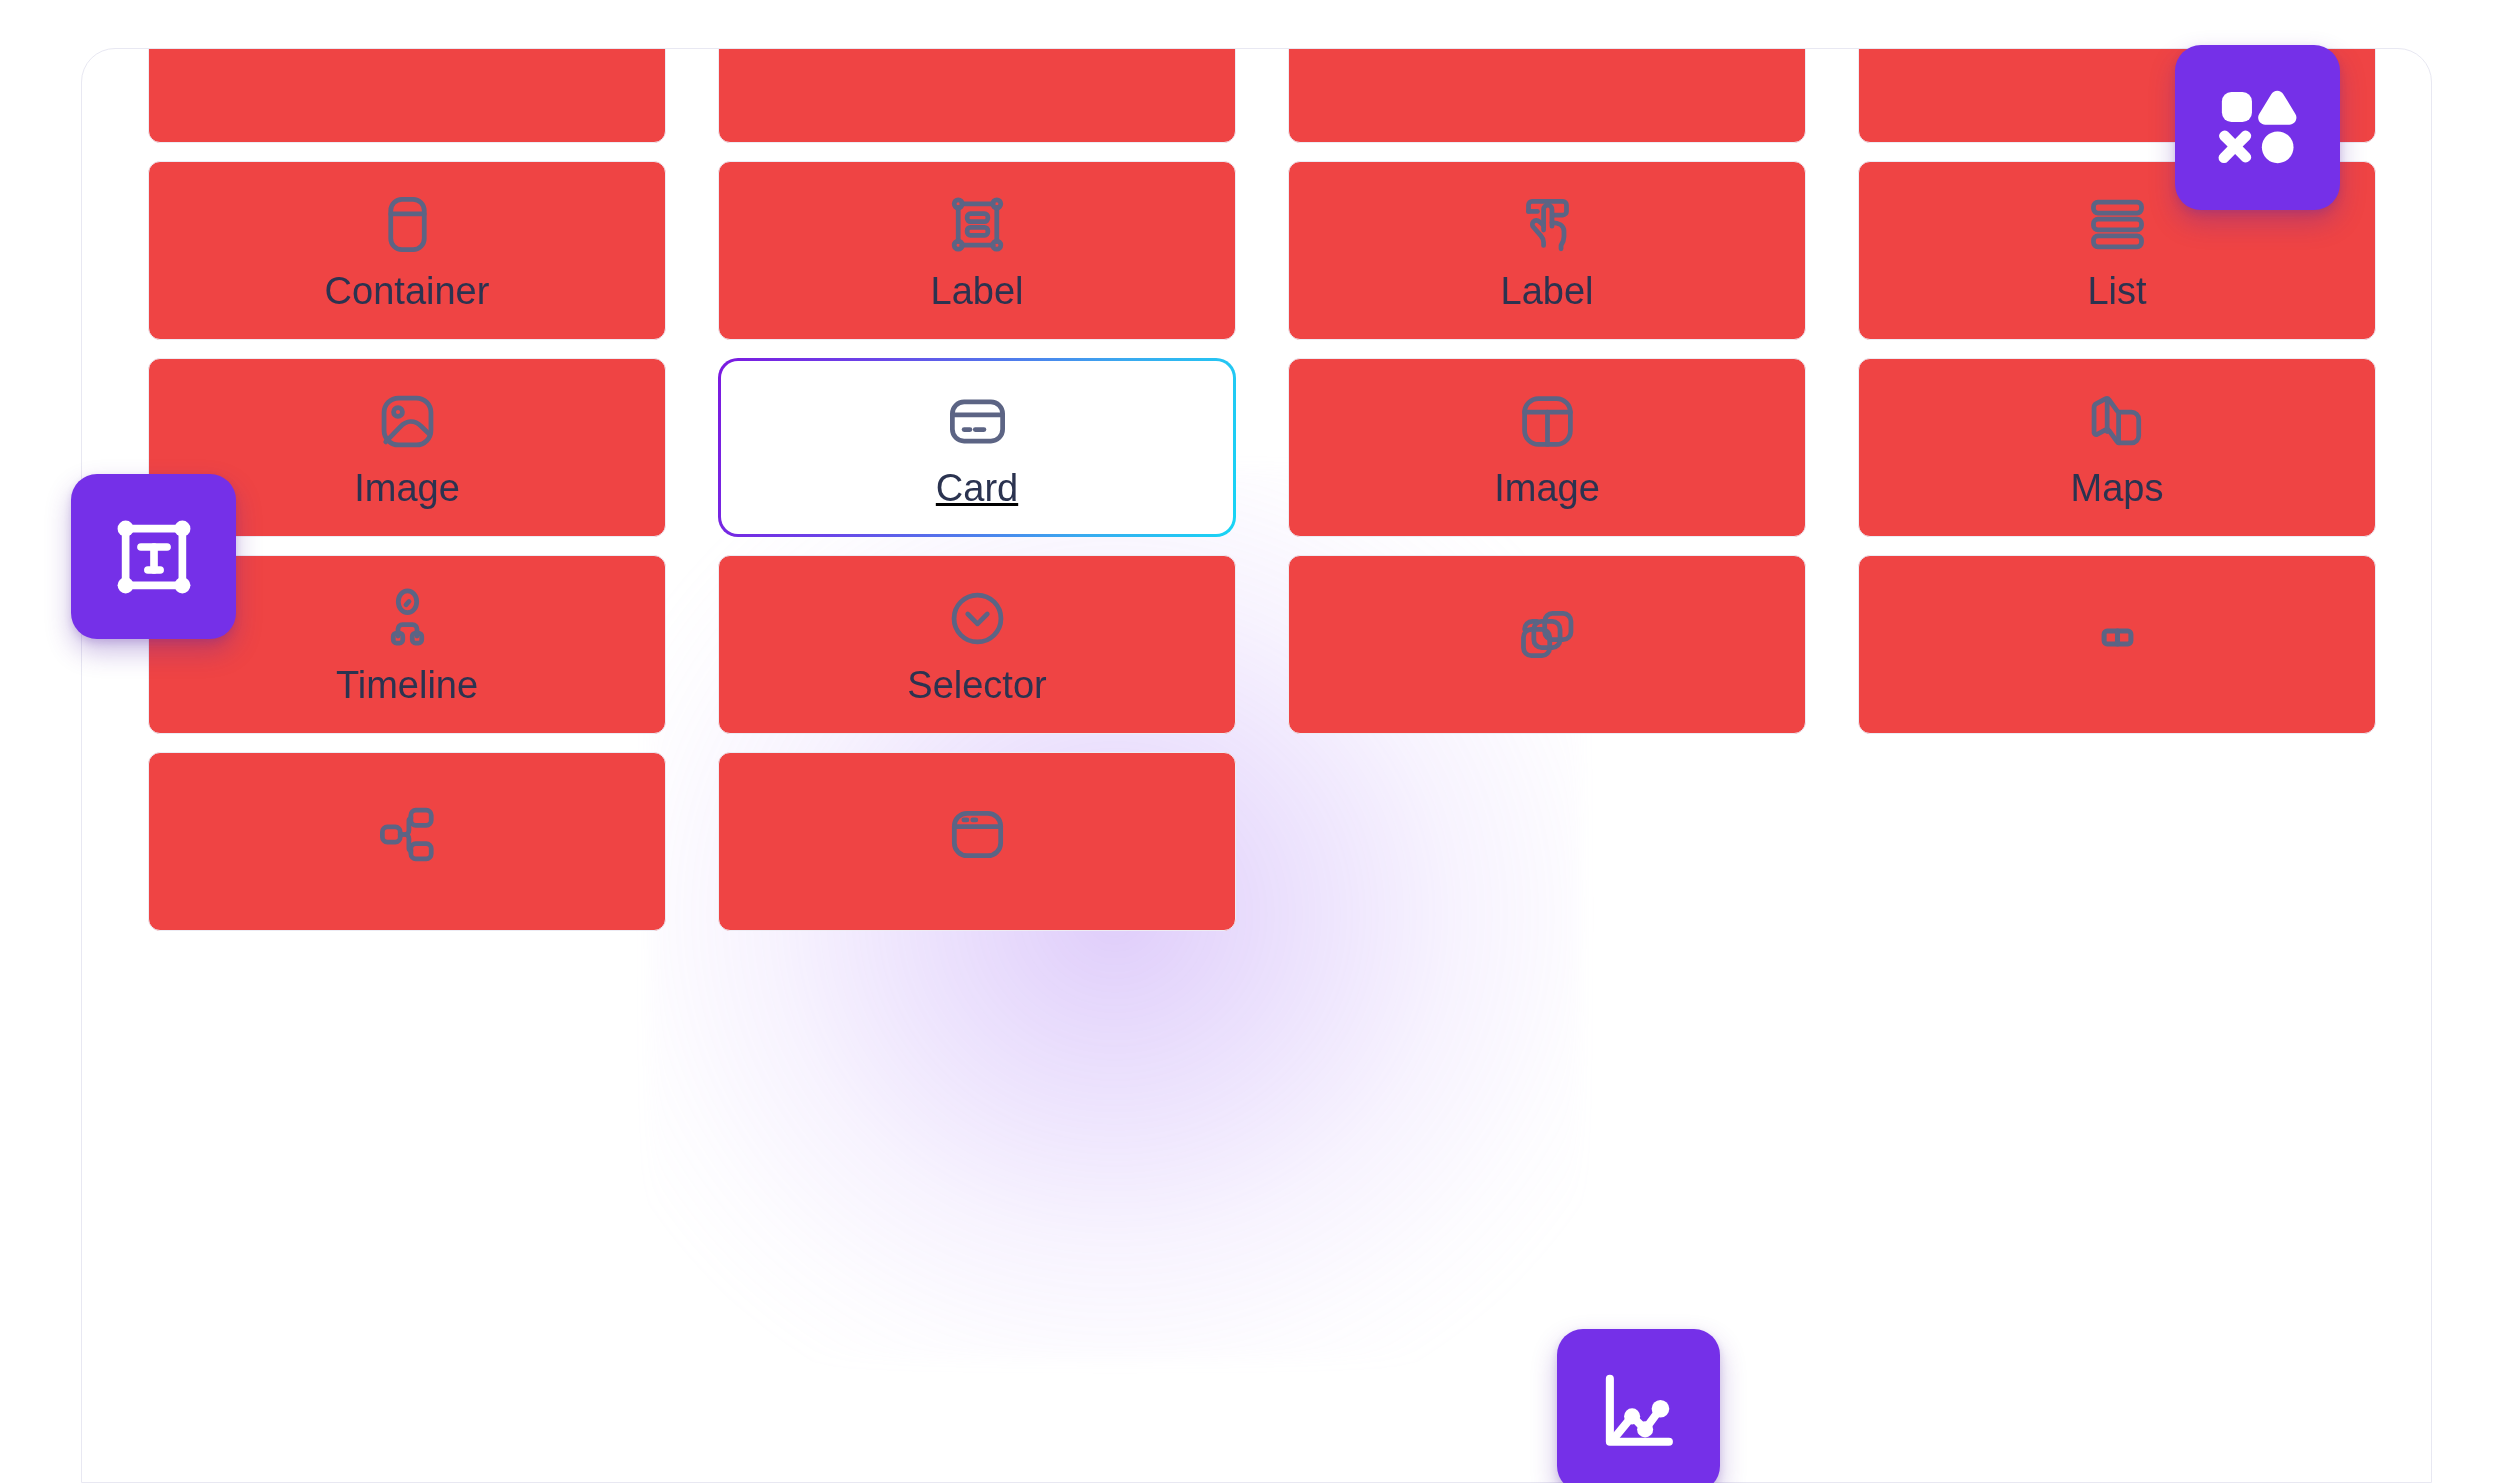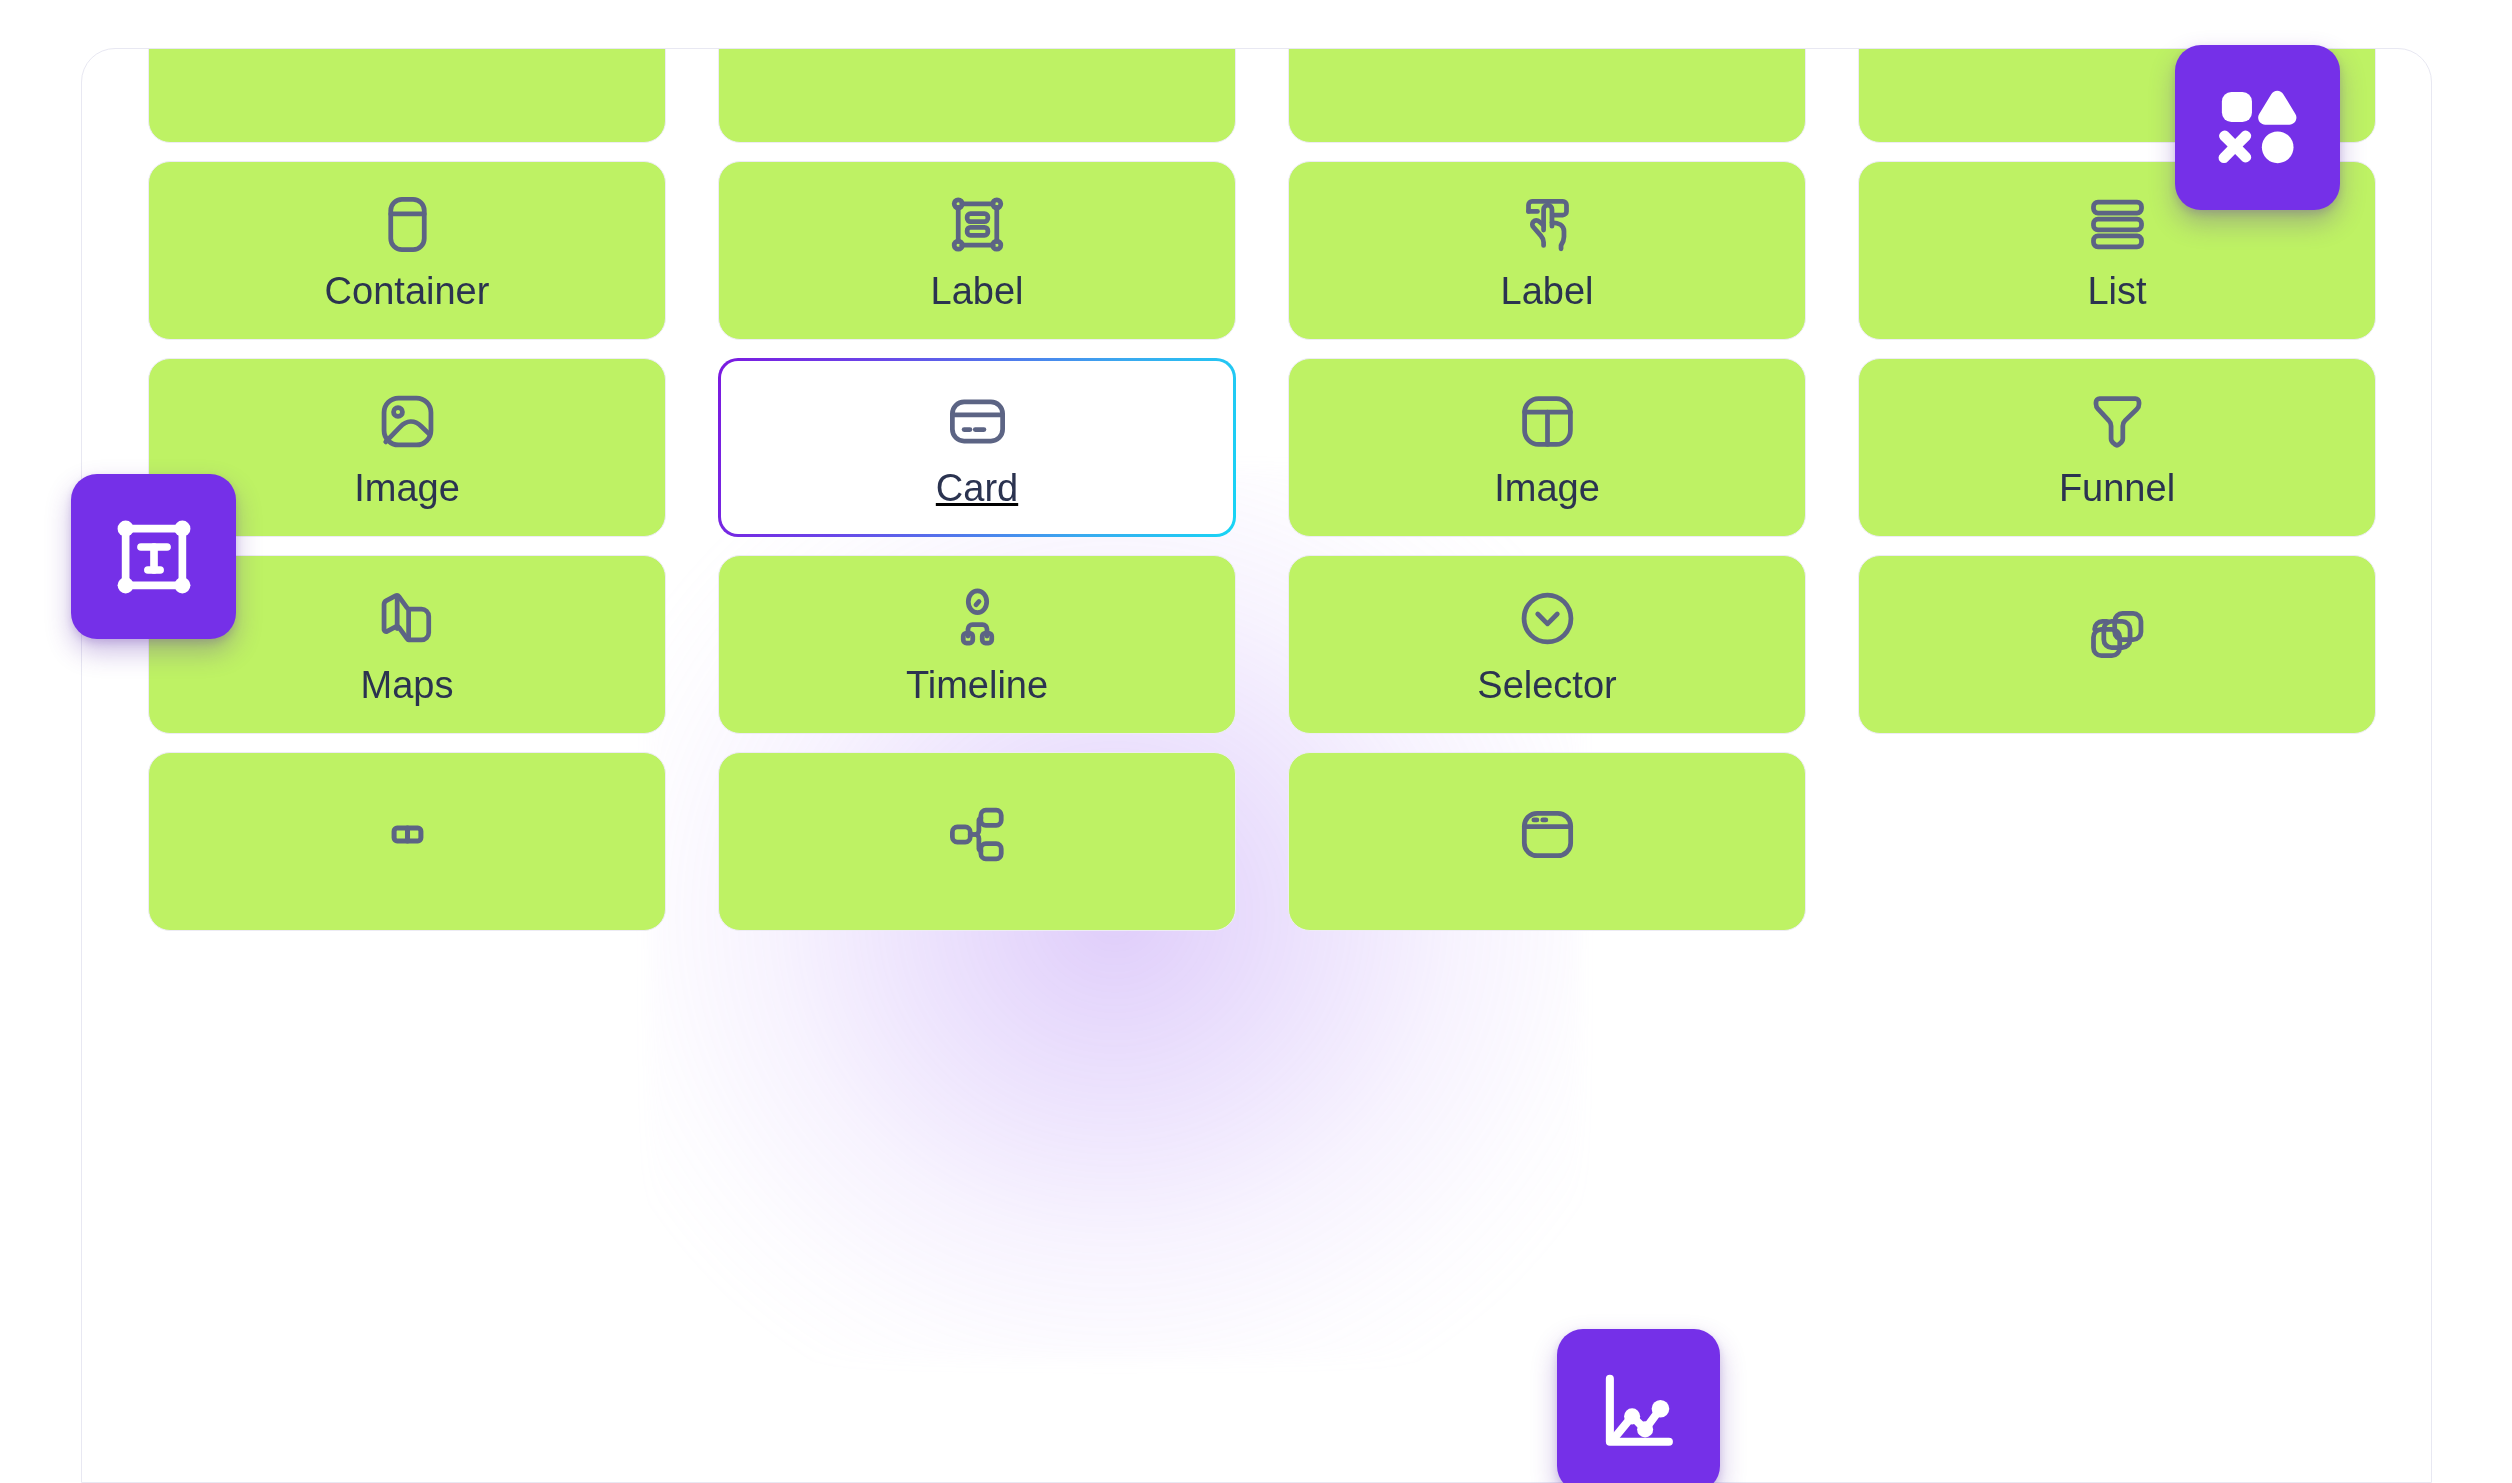--- a/index.html
+++ b/index.html
@@ -46,23 +46,23 @@
     width:2228px;
     display:grid;
     grid-template-columns:repeat(4,1fr);
     grid-template-rows:repeat(5,179px);
     column-gap:52px;
     row-gap:18px;
   }
 
   .tile{
     position:relative;
-    background:#bef264;
+    background:#ef4444;
     border:1.6px solid #edecf4;
-    border-radius:22px;
+    border-radius:12px;
     box-sizing:border-box;
     display:flex;
     flex-direction:column;
     align-items:center;
     justify-content:center;
     gap:14px;
   }
   .tile .icon{
     width:67px;height:67px;
     display:flex;align-items:center;justify-content:center;
@@ -207,28 +207,20 @@
       <span class="icon">
         <svg viewBox="0 0 24 24" fill="none" stroke="currentColor" stroke-width="1.7" stroke-linecap="round" stroke-linejoin="round">
           <rect x="3.8" y="3.8" width="16.4" height="16.4" rx="5.0"></rect>
           <line x1="3.8" y1="8.6" x2="20.2" y2="8.6"></line>
           <line x1="12.0" y1="8.6" x2="12.0" y2="20.2"></line>
         </svg>
       </span>
       <span class="lbl">Image</span>
     </div>
 
-    <div class="tile">
-      <span class="icon">
-        <svg viewBox="0 0 24 24" fill="none" stroke="currentColor" stroke-width="1.7" stroke-linecap="round" stroke-linejoin="round">
-          <path d="M4.3 5.1a1.3 1.3 0 0 1 1.3-1.3h12.8a1.3 1.3 0 0 1 1.3 1.3v.6a2.6 2.6 0 0 1-.8 1.9l-4.2 4.1a2.6 2.6 0 0 0-.8 1.9v4.5a2.0 2.0 0 0 1-.8 1.6l-.6.5a1.1 1.1 0 0 1-1.4 0l-.6-.5a2.0 2.0 0 0 1-.8-1.6v-4.5a2.6 2.6 0 0 0-.8-1.9L5.1 7.6a2.6 2.6 0 0 1-.8-1.9z"></path>
-        </svg>
-      </span>
-      <span class="lbl">Funnel</span>
-    </div>
 
     <div class="tile">
       <span class="icon">
         <svg viewBox="0 0 24 24" fill="none" stroke="currentColor" stroke-width="1.7" stroke-linecap="round" stroke-linejoin="round">
           <path d="M3.6 7.0a1.6 1.6 0 0 1 .85-1.42l3.2-1.7a1.0 1.0 0 0 1 1.3.3l2.9 4.0a1.0 1.0 0 0 0 .81.42h4.3A2.6 2.6 0 0 1 19.6 11.2v5.9a2.6 2.6 0 0 1-2.6 2.6h-4.3a1.0 1.0 0 0 1-.81-.42l-2.9-4.0a1.0 1.0 0 0 0-1.3-.3l-3.2 1.7A1.0 1.0 0 0 1 3.6 16.0z"></path>
           <line x1="8.3" y1="4.2" x2="8.3" y2="15.6"></line>
           <line x1="12.4" y1="8.6" x2="12.4" y2="19.7"></line>
         </svg>
       </span>
       <span class="lbl">Maps</span>

